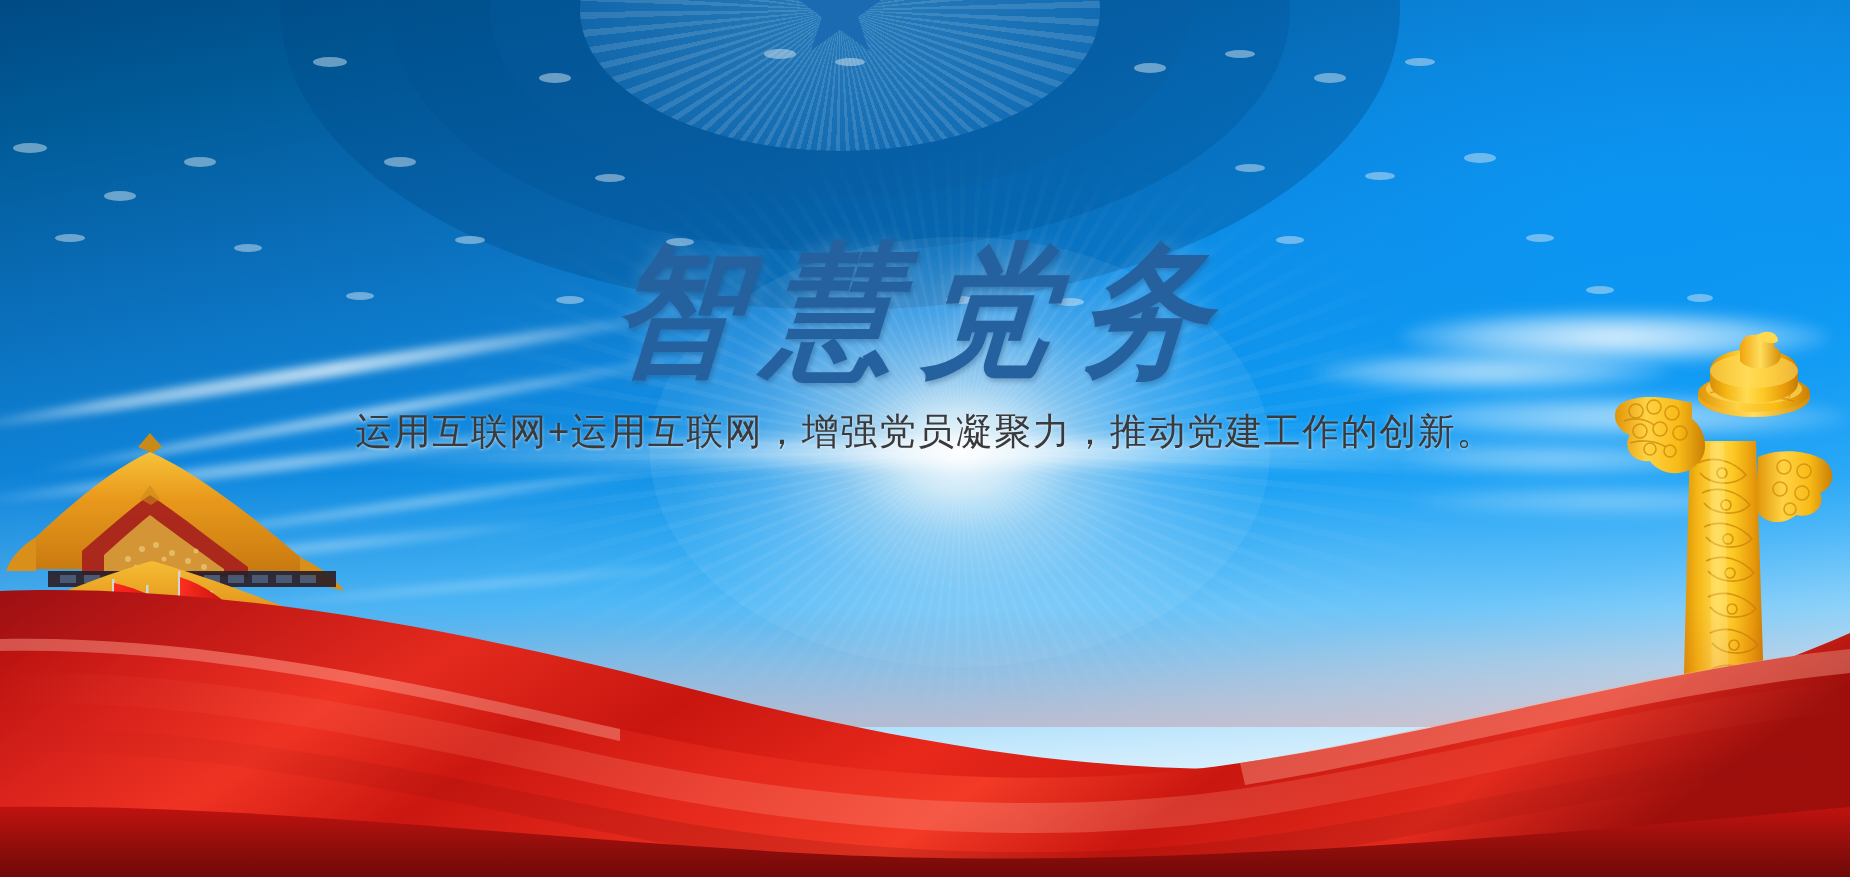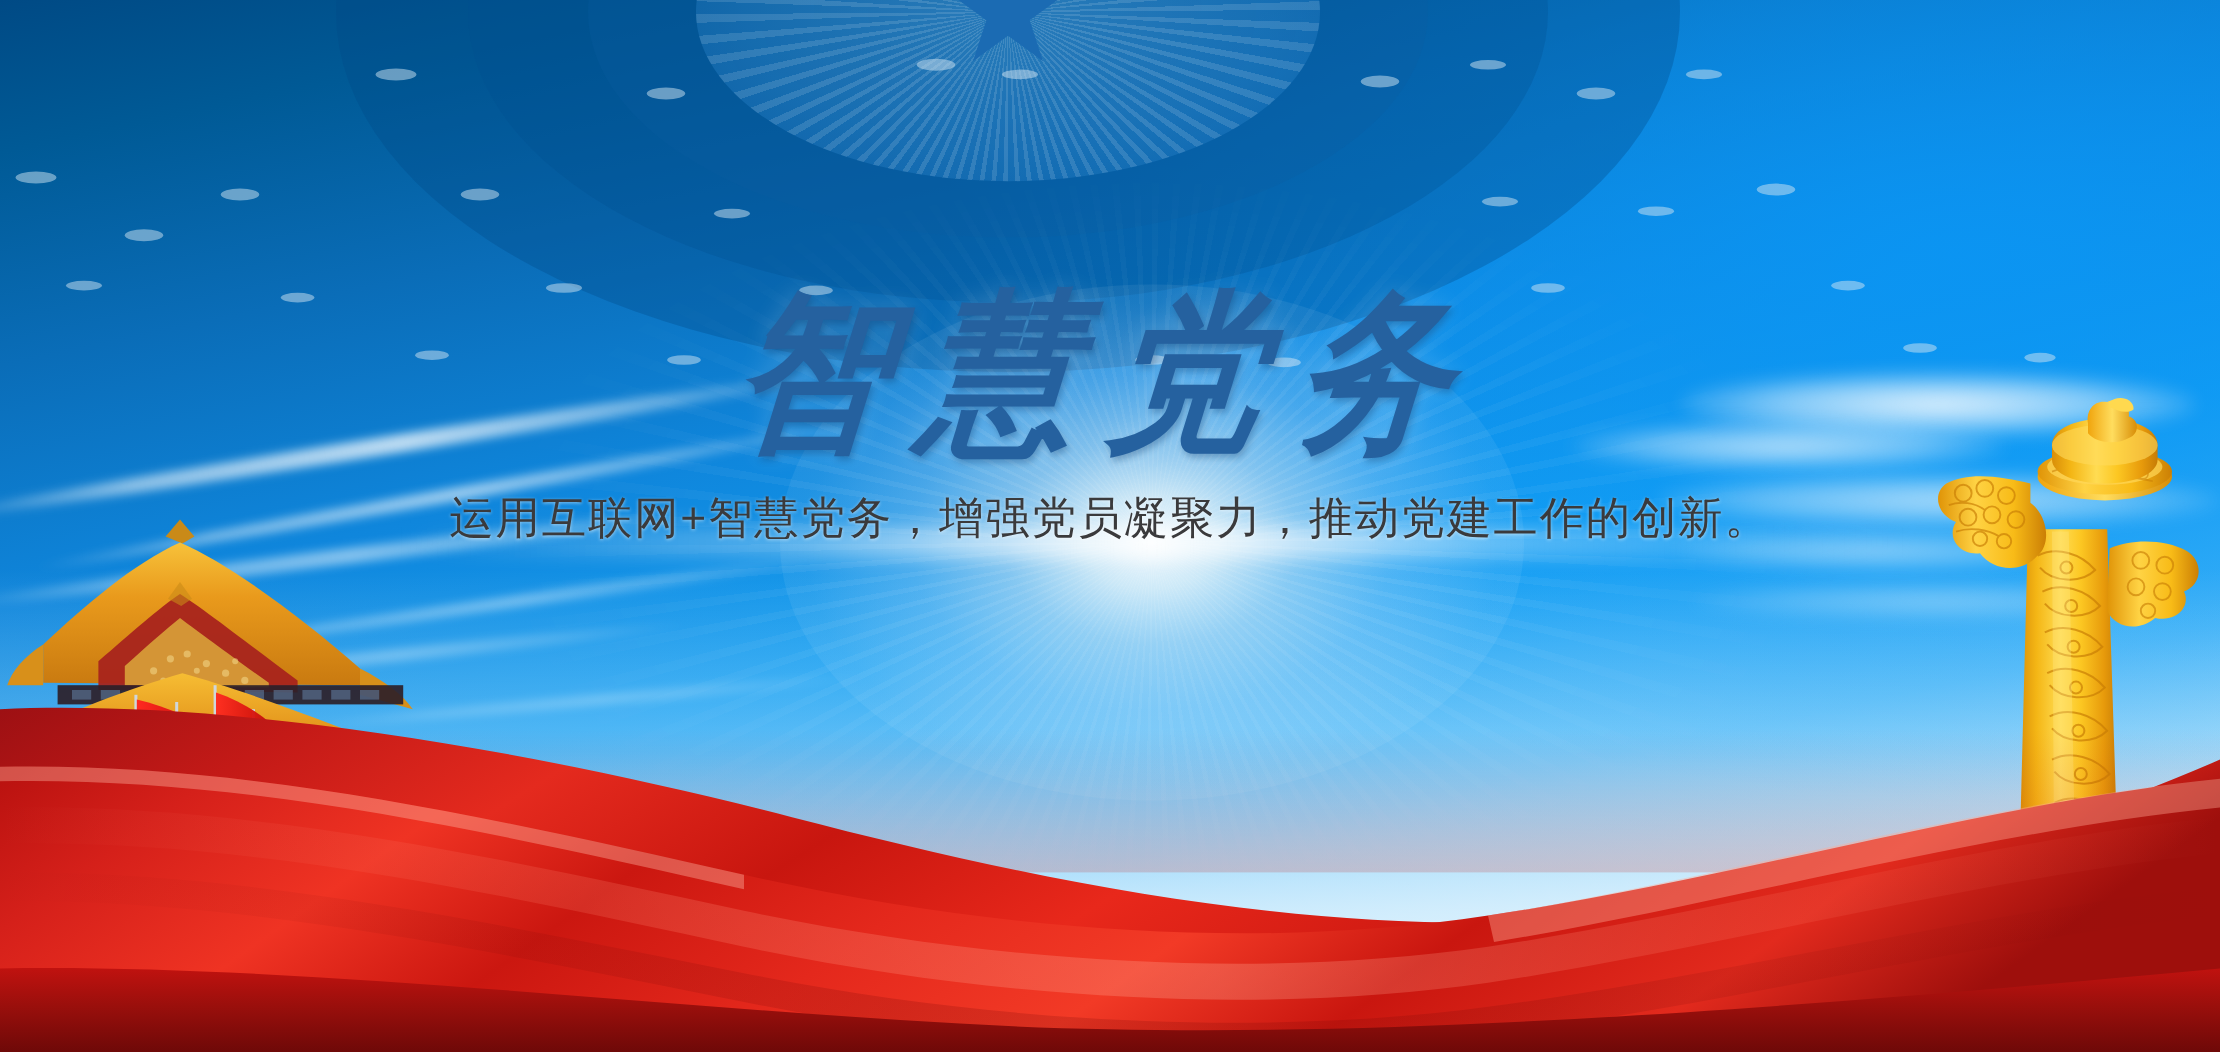--- a/index.html
+++ b/index.html
@@ -645,16 +645,16 @@
 
     <path d="M1240 186 C 1430 156, 1650 92, 1850 72 L1850 96 C 1650 116, 1430 178, 1245 208 Z" fill="rgba(255,170,150,0.40)"></path>
 
     <path d="M0 62 C 200 58, 400 102, 620 152 L620 164 C 400 114, 200 70, 0 74 Z" fill="rgba(255,190,170,0.38)"></path>
   </svg>
 
   <div class="title-wrap">
     <span class="main-title">智慧党务</span>
   </div>
   <div class="subtitle-wrap">
-    <span class="subtitle">运用互联网+智慧党务，增强党员凝聚力，推动党建工作的创新。</span>
+    <span class="subtitle">运用互联网+运用互联网，增强党员凝聚力，推动党建工作的创新。</span>
   </div>
 
 </div>
 
 </body></html>

